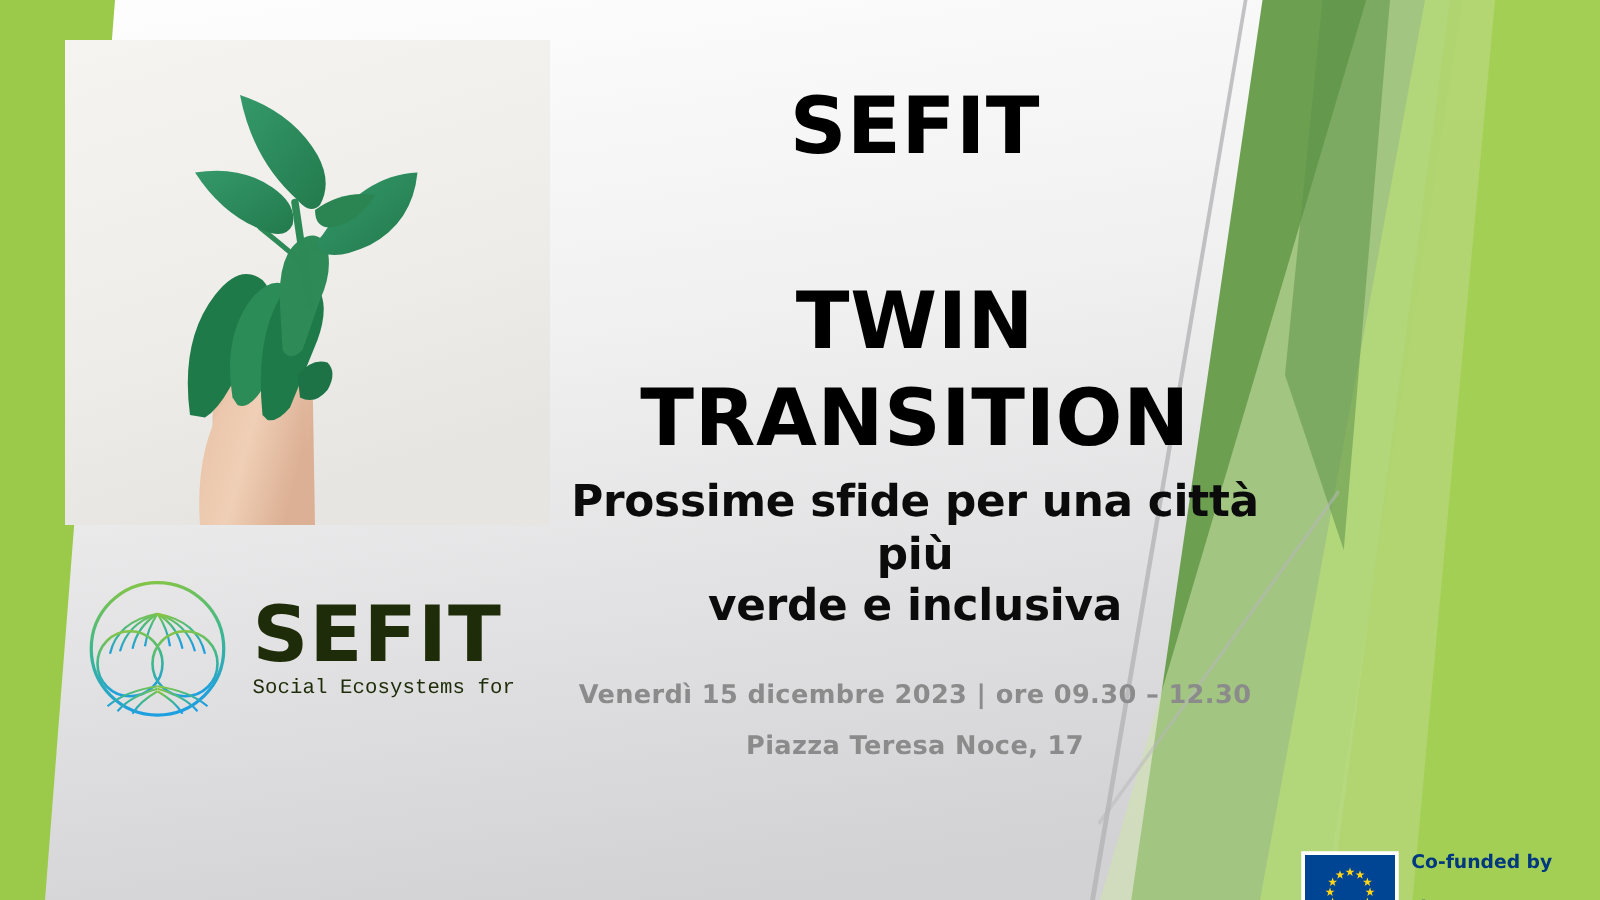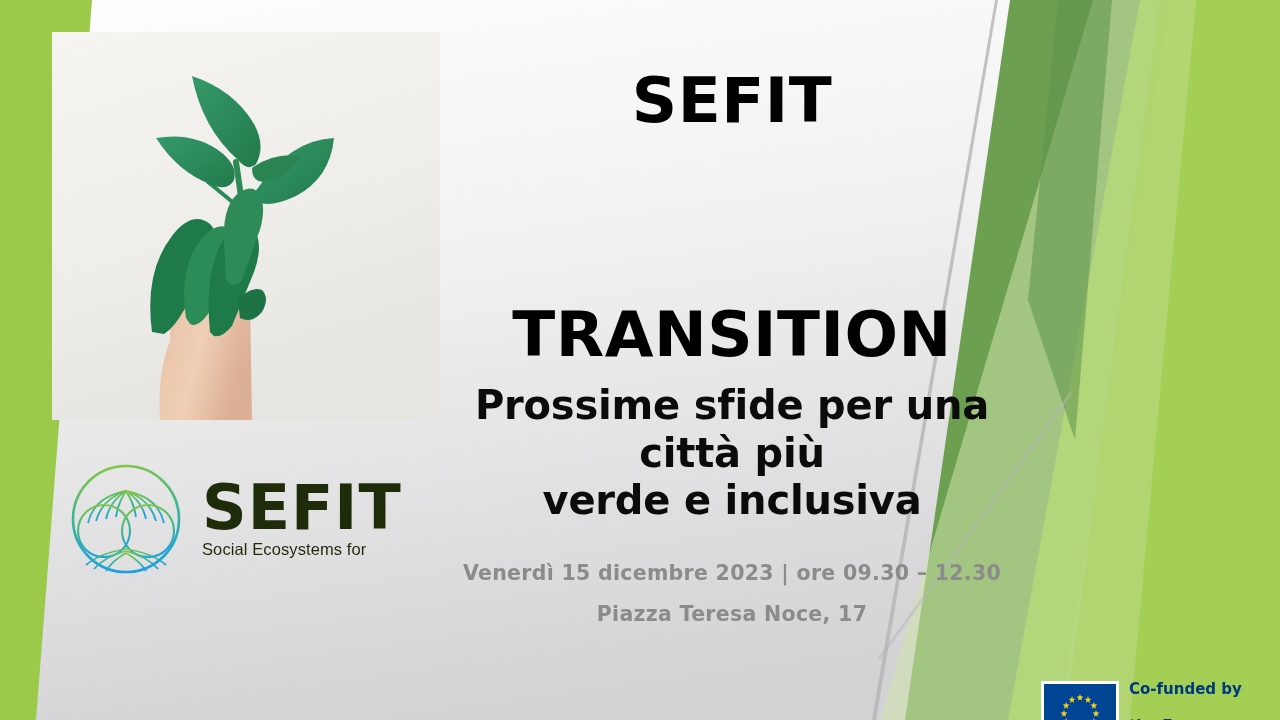--- a/index.html
+++ b/index.html
@@ -53,21 +53,21 @@
   #logo-words { display: flex; flex-direction: column; justify-content: center; }
   #logo-wordmark {
     font-family: "DejaVu Sans", sans-serif;
     font-weight: bold;
     font-size: 62px;
     letter-spacing: 1px;
     color: #1e2c09;
     line-height: 0.98;
   }
   .logo-tag {
-    font-family: Liberation Sans, sans-serif;
+    font-family: Liberation Mono, monospace;
     font-size: 16.5px;
     color: #1e2c09;
     line-height: 1.28;
     letter-spacing: 0.1px;
   }
 
   
   #text-block {
     position: absolute;
     left: 432px;
@@ -80,21 +80,21 @@
     font-weight: bold;
     font-size: 63px;
     line-height: 1.24;
     color: #000000;
     letter-spacing: 0.5px;
     margin: 0;
   }
   #subtitle {
     font-family: "DejaVu Sans", sans-serif;
     font-weight: bold;
-    font-size: 40px;
+    font-size: 35px;
     line-height: 1.18;
     color: #0b0b0b;
     margin: 8px 0 0 0;
     letter-spacing: -0.2px;
   }
   .detail-line {
     font-family: "DejaVu Sans", sans-serif;
     font-weight: bold;
     font-size: 20.5px;
     color: #8b8b8b;
@@ -241,21 +241,21 @@
     <div id="logo-words">
       <div id="logo-wordmark">SEFIT</div>
       <div class="logo-tag">Social Ecosystems for</div>
     </div>
   </div>
 
   <div id="text-block">
     <h1 id="main-title">
       <span>SEFIT</span><br>
       <br>
-      <br>
+      <span>TWIN</span><br>
       <span>TRANSITION</span>
     </h1>
     <div id="subtitle">
       <span>Prossime sfide per una città più</span><br>
       <span>verde e inclusiva</span>
     </div>
     <div class="detail-line">Venerdì 15 dicembre 2023 | ore 09.30 – 12.30</div>
     <div class="detail-line tight">Piazza Teresa Noce, 17</div>
   </div>
 

